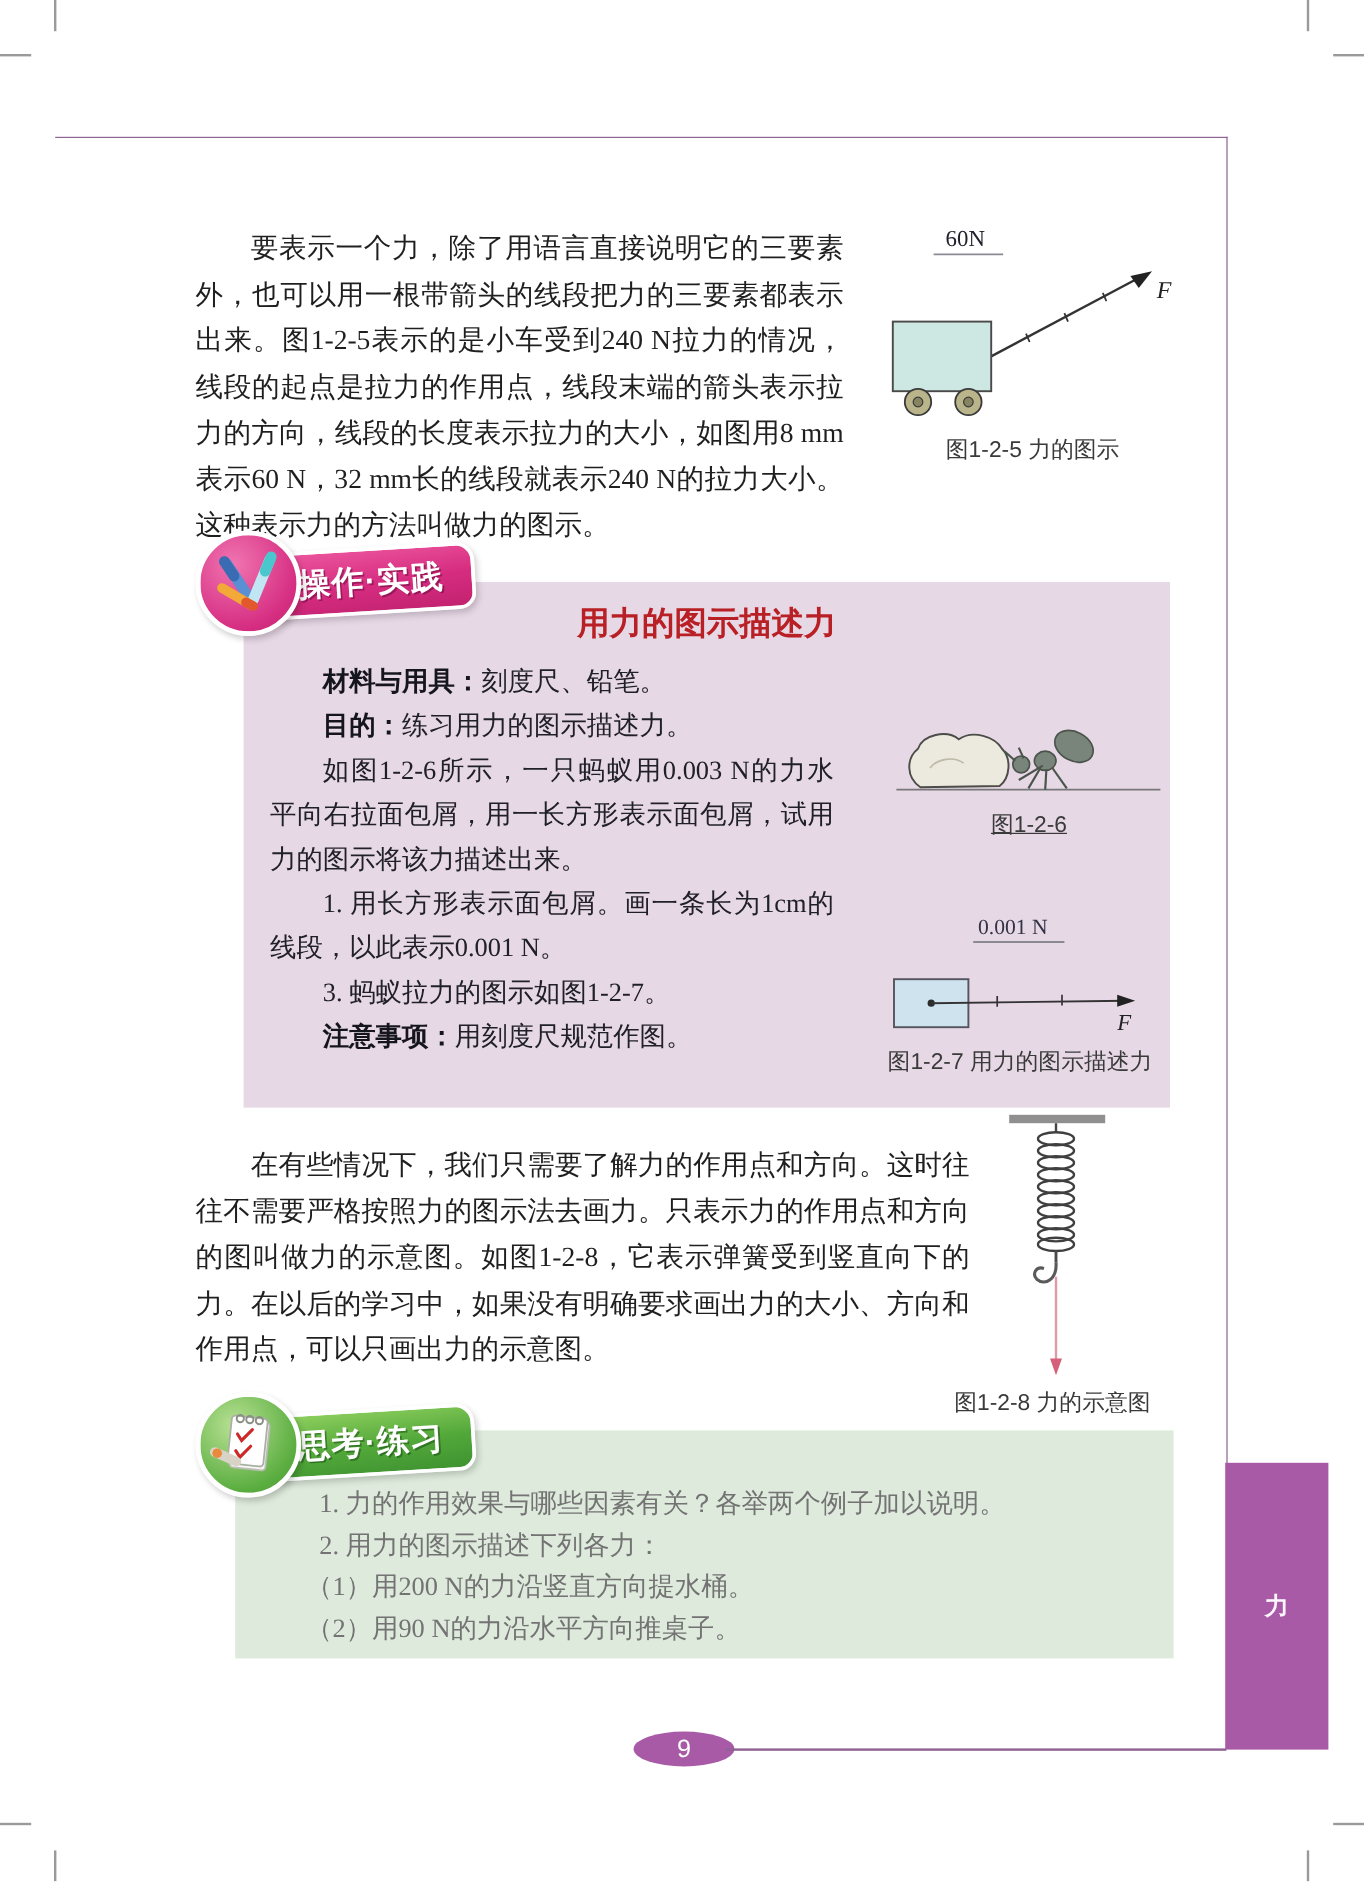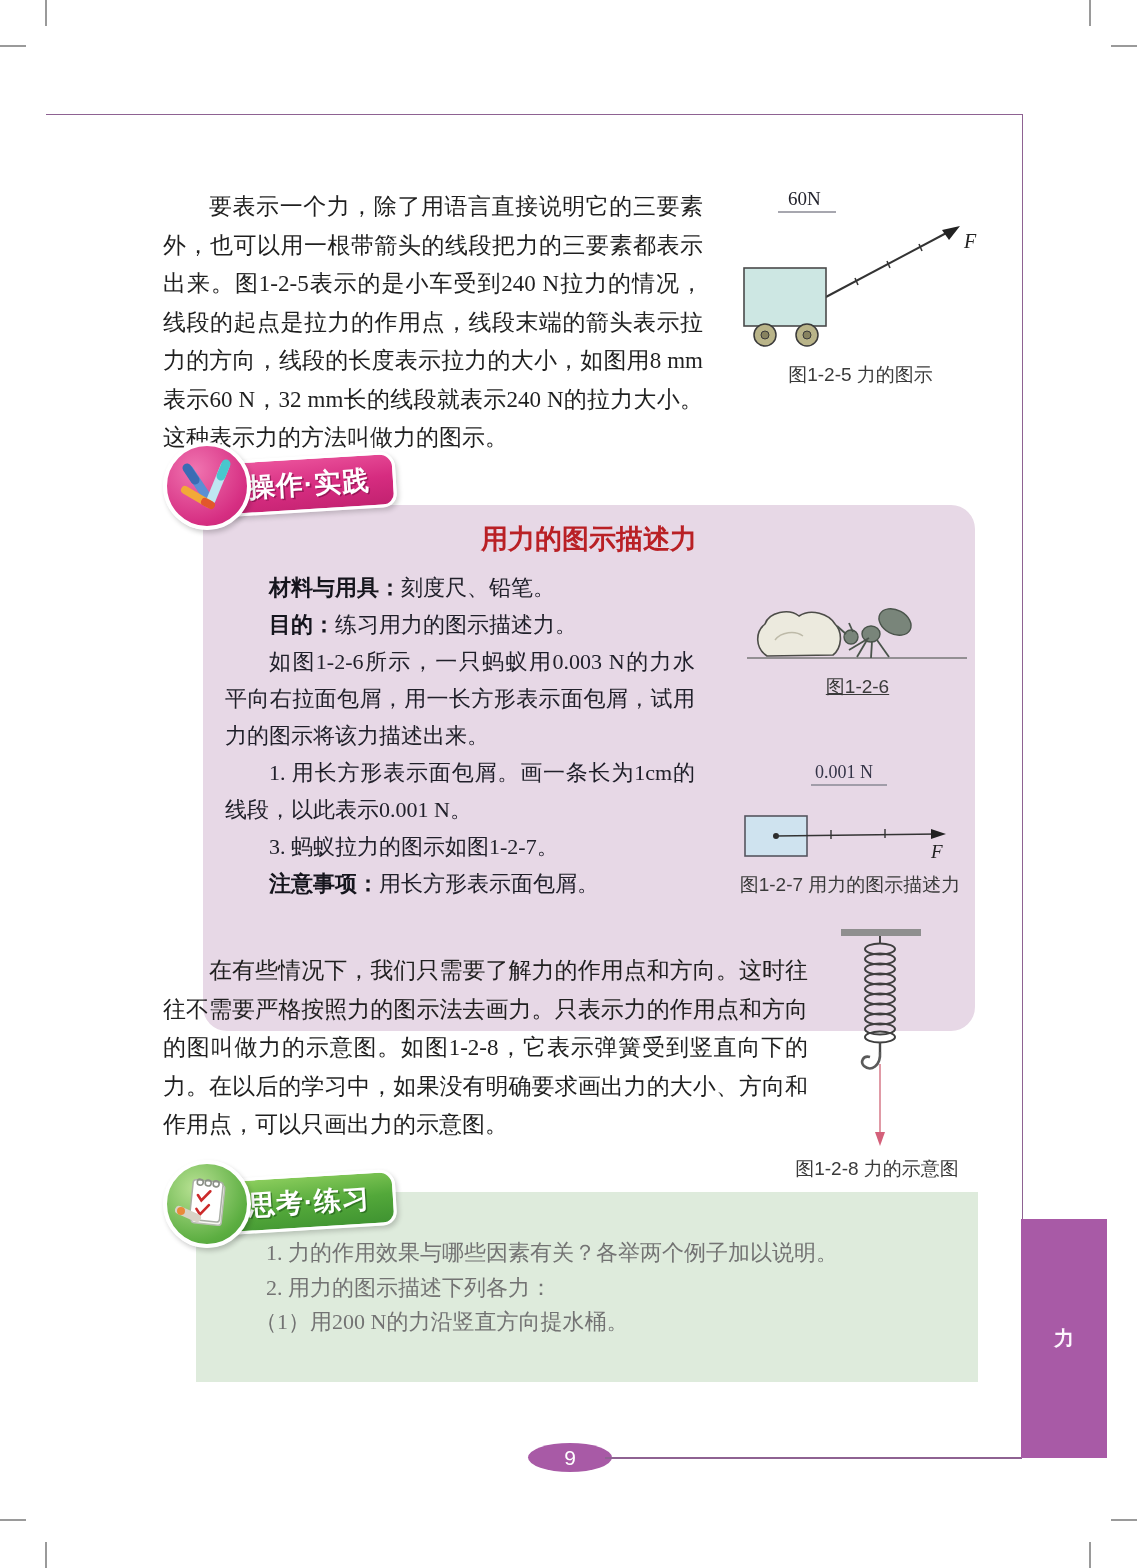--- a/index.html
+++ b/index.html
@@ -81,29 +81,29 @@
 
       <rect x="16" y="82" width="82" height="58" fill="#cde7e3" stroke="#4a4a4a" stroke-width="1.6"></rect>
       <circle cx="37" cy="149" r="11" fill="#b9b489" stroke="#3a3a3a" stroke-width="1.5"></circle>
       <circle cx="37" cy="149" r="4" fill="#87825f" stroke="#3a3a3a" stroke-width="1"></circle>
       <circle cx="79" cy="149" r="11" fill="#b9b489" stroke="#3a3a3a" stroke-width="1.5"></circle>
       <circle cx="79" cy="149" r="4" fill="#87825f" stroke="#3a3a3a" stroke-width="1"></circle>
     </svg>
   </div>
   <div class="abs caption" style="left:728px;top:362px;width:265px;">图1-2-5 力的图示</div>
 
-  <div class="abs section-practice" style="left:203px;top:505px;width:772px;height:526px;border-radius:24px;">
+  <div class="abs section-practice" style="left:203px;top:485px;width:772px;height:438px;">
     <div class="section-title">用力的图示描述力</div>
     <div class="ptext" style="left:22px;top:64px;width:470px;">
       <p><b>材料与用具：</b><span>刻度尺、铅笔。</span></p>
       <p><b>目的：</b><span>练习用力的图示描述力。</span></p>
       <p><span>如图1-2-6所示，一只蚂蚁用0.003 N的力水平向右拉面包屑，用一长方形表示面包屑，试用力的图示将该力描述出来。</span></p>
       <p><span>1. 用长方形表示面包屑。画一条长为1cm的线段，以此表示0.001 N。</span></p>
       <p><span>3. 蚂蚁拉力的图示如图1-2-7。</span></p>
-      <p><b>注意事项：</b><span>用长方形表示面包屑。</span></p>
+      <p><b>注意事项：</b><span>用刻度尺规范作图。</span></p>
     </div>
   </div>
 
   <div class="badge-banner banner-pink" style="left:222px;top:456px;width:168px;height:50px;">
     <span>操作·实践</span>
   </div>
   <div class="badge-circle circle-pink" style="left:163px;top:442px;">
     <svg width="64" height="64" viewBox="0 0 64 64">
       <g stroke-linecap="round">
         <line x1="14" y1="16" x2="34" y2="46" stroke="#5b8fd4" stroke-width="9"></line>
@@ -181,20 +181,21 @@
       <polygon points="47,222 42,208 52,208" fill="#d4607a"></polygon>
     </svg>
   </div>
   <div class="abs caption" style="left:772px;top:1156px;width:210px;">图1-2-8 力的示意图</div>
 
   <div class="abs section-exercise" style="left:196px;top:1192px;width:782px;height:190px;">
     <div class="extext" style="left:45px;top:44px;width:710px;">
       <p style="padding-left:25px;">1. 力的作用效果与哪些因素有关？各举两个例子加以说明。</p>
       <p style="padding-left:25px;">2. 用力的图示描述下列各力：</p>
       <p style="padding-left:14px;">（1）用200 N的力沿竖直方向提水桶。</p>
+      <p style="padding-left:14px;">（2）用90 N的力沿水平方向推桌子。</p>
     </div>
   </div>
 
   <div class="badge-banner banner-green" style="left:222px;top:1174px;width:168px;height:50px;">
     <span>思考·练习</span>
   </div>
   <div class="badge-circle circle-green" style="left:163px;top:1160px;">
     <svg width="64" height="64" viewBox="0 0 64 64">
       <g transform="rotate(6 32 32)">
         <rect x="18" y="12" width="30" height="40" rx="3" fill="#f7f7f2" stroke="#b9bdb4" stroke-width="1.5"></rect>

